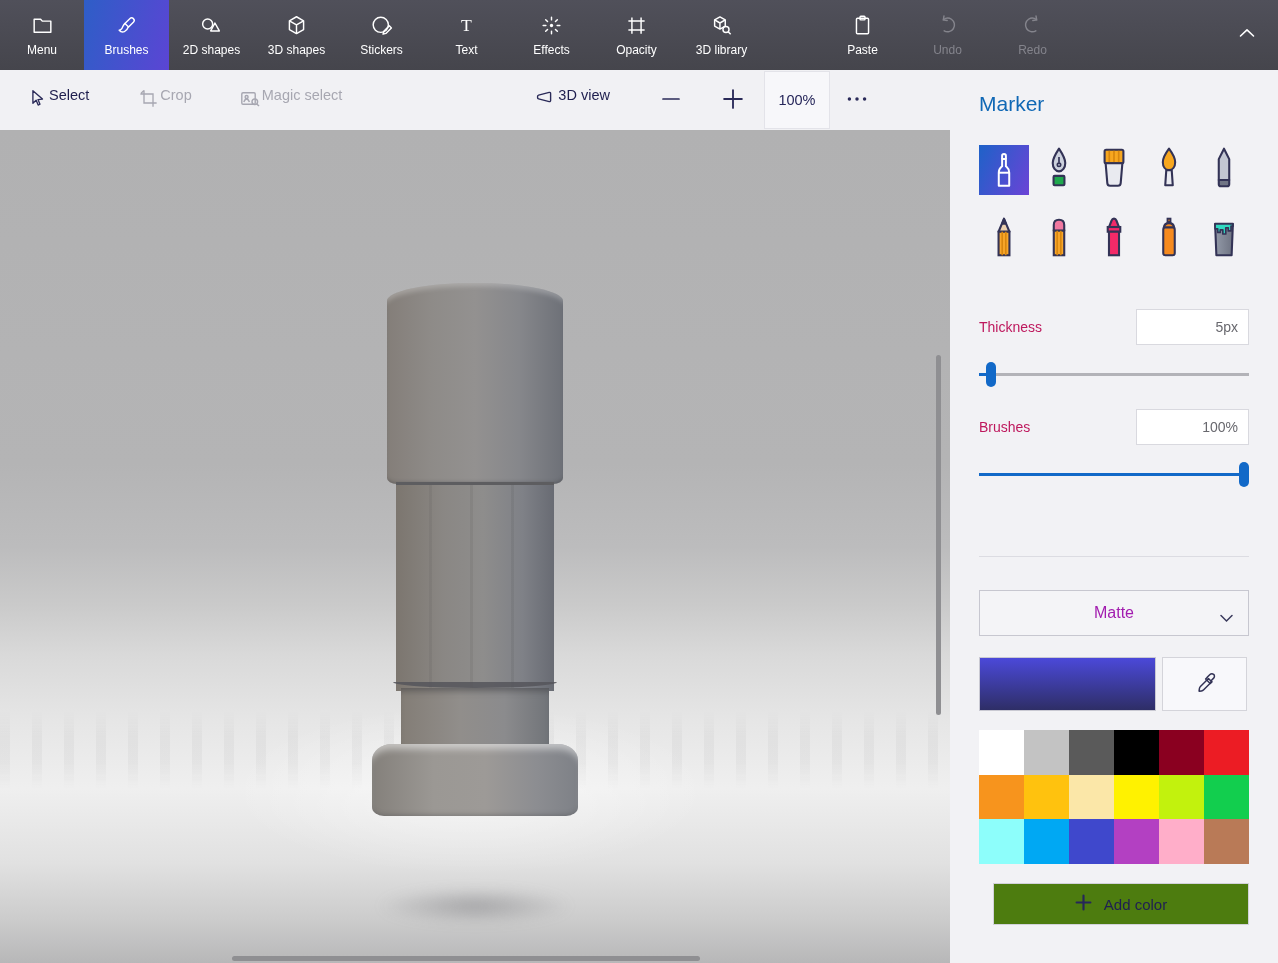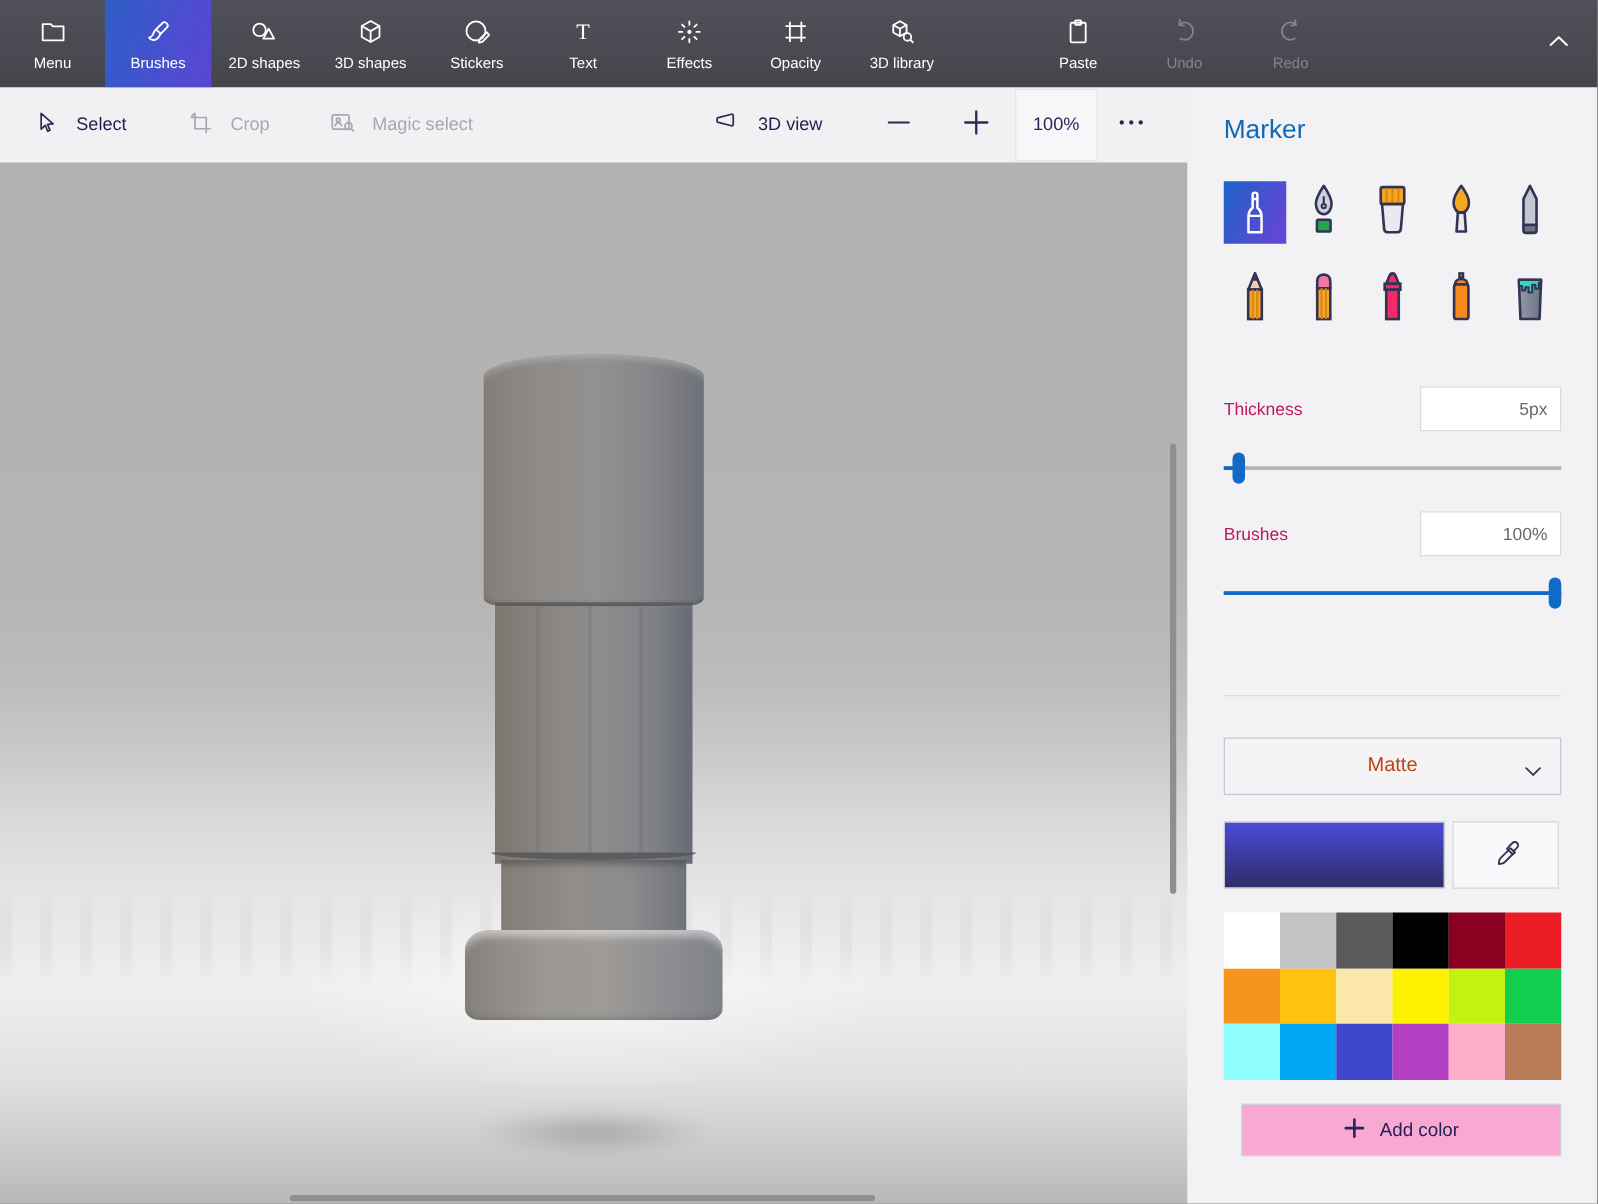--- a/index.html
+++ b/index.html
@@ -14,21 +14,21 @@
   .tb-item svg{display:block}
   .tb-item.menu{width:84px;}
   .tb-item.first-group{}
   .tb-item.paste{margin-left:56px;}
   .tb-item.selected{background:linear-gradient(105deg,#2e5ec7,#5b45d4);}
   .tb-item.disabled{color:#84848c;}
   .tb-chevron{margin-left:auto;width:62px;display:flex;align-items:center;justify-content:center;color:#fff;}
   
   .toolbar2{position:absolute;left:0;top:70px;width:950px;height:60px;background:#f1f1f4;
             display:flex;align-items:center;font-size:14.5px;color:#1e1e4e;}
-  .t2-item{display:flex;align-items:center;gap:12px;white-space:nowrap;}
+  .t2-item{display:flex;align-items:flex-start;gap:0;white-space:nowrap;}
   .t2-item.disabled{color:#a7a7b1;}
   .t2-icon-btn{display:flex;align-items:center;justify-content:center;}
   .zoom-box{width:64px;height:56px;background:#f7f7fa;border:1px solid #e3e3e9;
             display:flex;align-items:center;justify-content:center;color:#26265a;font-size:14.5px;}
   
   .canvas{position:absolute;left:0;top:130px;width:950px;height:833px;
     background:
       radial-gradient(340px 120px at 470px 660px,rgba(255,255,255,.55),rgba(255,255,255,0) 70%),
       linear-gradient(#b1b1b2 0%,#b4b4b5 40%,#bcbcbd 50%,#cacaca 57%,#d9d9d9 63%,#e6e6e6 71%,#efefef 79%,#e1e1e1 88%,#cbcbcb 95%,#b7b7b8 100%);}
   .floor-dashes{position:absolute;left:0;top:580px;width:950px;height:80px;
@@ -73,29 +73,29 @@
   .val-box{box-sizing:border-box;width:113px;height:36px;background:#fff;border:1px solid #d9d9df;
            display:flex;align-items:center;justify-content:flex-end;padding-right:10px;
            color:#68686e;font-size:14px;}
   .slider{position:relative;height:27px;margin-top:16px;}
   .slider .track{position:absolute;left:0;right:0;top:12px;height:3px;background:#b3b3b8;}
   .slider .fill{position:absolute;left:0;top:12px;height:3px;width:var(--p,0%);background:#1269c8;}
   .slider .handle{position:absolute;top:1px;width:10px;height:25px;border-radius:5px;background:#1269c8;
            left:clamp(5px,var(--p,0%),calc(100% - 5px));transform:translateX(-50%);}
   .sb-divider{height:1px;background:#dcdce2;margin-top:68px;}
   .dropdown{position:relative;margin-top:33px;height:44px;border:1px solid #c7c7d0;background:#f4f4f7;
-            display:flex;align-items:center;justify-content:center;font-size:16px;color:#c2410c;}
+            display:flex;align-items:center;justify-content:center;font-size:16px;color:#a21caf;}
   .dropdown .chev{position:absolute;right:15px;top:18px;}
   .color-row{display:flex;margin-top:21px;gap:6px;height:54px;}
   .cur-color{width:177px;height:54px;border:1px solid #c9c9d2;box-sizing:border-box;}
   .dropper-btn{width:85px;height:54px;border:1px solid #d4d4da;background:#f8f8fb;box-sizing:border-box;
             display:flex;align-items:center;justify-content:center;}
   .palette{display:grid;grid-template-columns:repeat(6,1fr);grid-auto-rows:44.7px;width:270px;margin-top:19px;}
   .pal-swatch{width:100%;height:100%;}
-  .add-color{margin-top:19px;height:40px;border:1px solid #d2d2da;background:#f9a8d4;
+  .add-color{margin-top:19px;height:40px;border:1px solid #d2d2da;background:#4d7c0f;
              display:flex;align-items:center;justify-content:center;gap:12px;
              font-size:15px;color:#1f1f52;margin-left:14px;}
 </style>
 </head>
 <body>
 
 <div id="app">
 
   <div class="topbar">
     <div class="tb-item menu">

